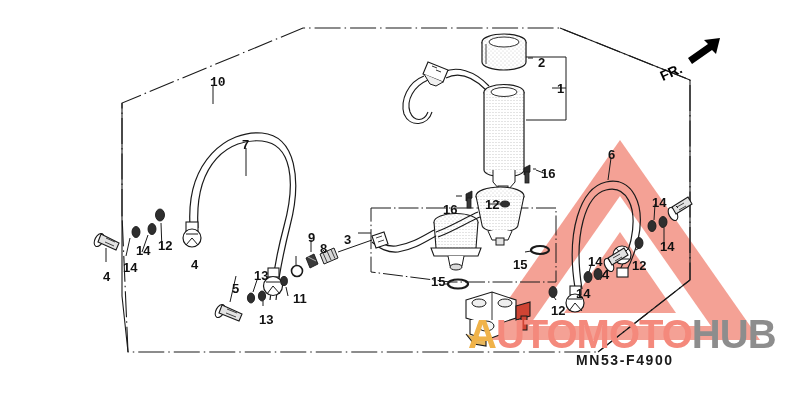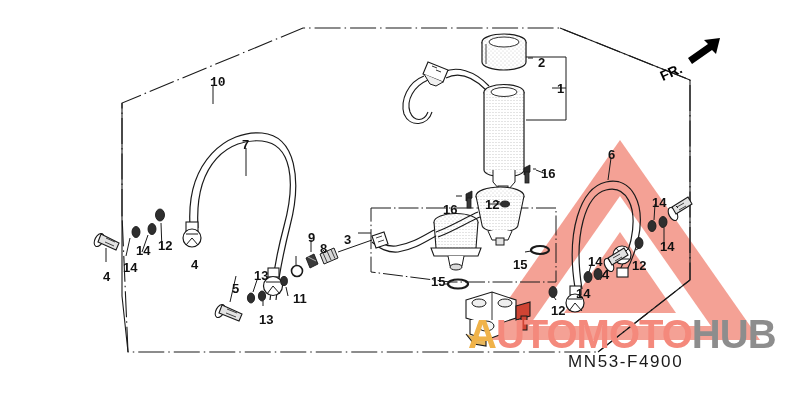--- a/index.html
+++ b/index.html
@@ -5,21 +5,21 @@
 <style>
   html,body{margin:0;padding:0;background:#fff;}
   body{width:800px;height:400px;overflow:hidden;
        font-family:"Liberation Sans",sans-serif;}
   #stage{position:relative;width:800px;height:400px;background:#ffffff;}
   #stage svg{position:absolute;left:0;top:0;}
   .lbl{position:absolute;font-family:"Liberation Sans",sans-serif;
        font-size:13px;font-weight:700;color:#111;line-height:1;
        white-space:nowrap;}
   .partno{position:absolute;font-family:"Liberation Sans",sans-serif;
-          font-size:17px;font-weight:400;color:#1a1a1a;letter-spacing:1.6px;}
+          font-size:14px;font-weight:700;color:#1a1a1a;letter-spacing:1.6px;margin-left:8px;}
   .fr{position:absolute;font-family:"Liberation Sans",sans-serif;
       font-size:14px;font-weight:700;color:#000;
       transform:rotate(-24deg);transform-origin:left bottom;}
   .wm-text{position:absolute;font-family:"Liberation Sans",sans-serif;
            font-weight:700;font-size:40px;letter-spacing:-1px;
            white-space:nowrap;}
 </style>
 </head>
 <body>
 

